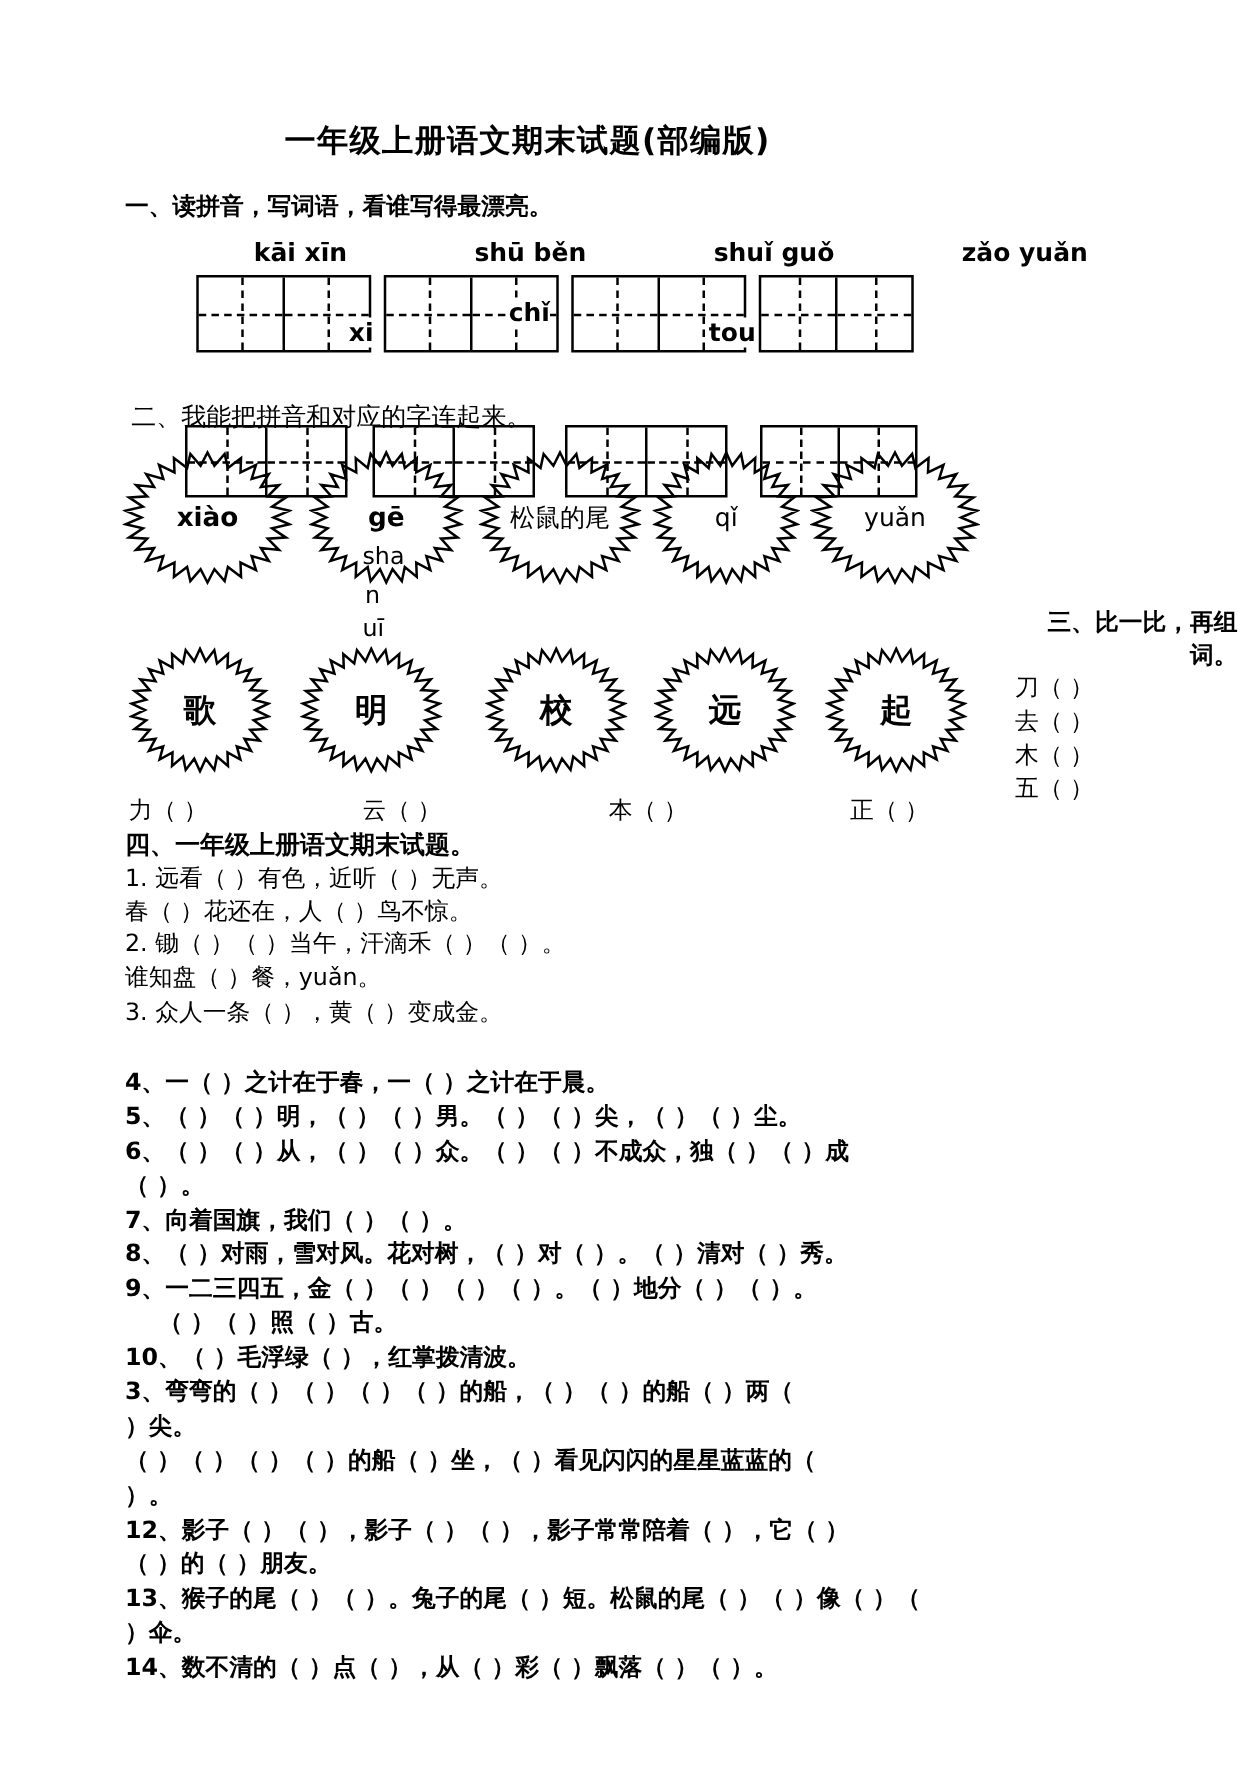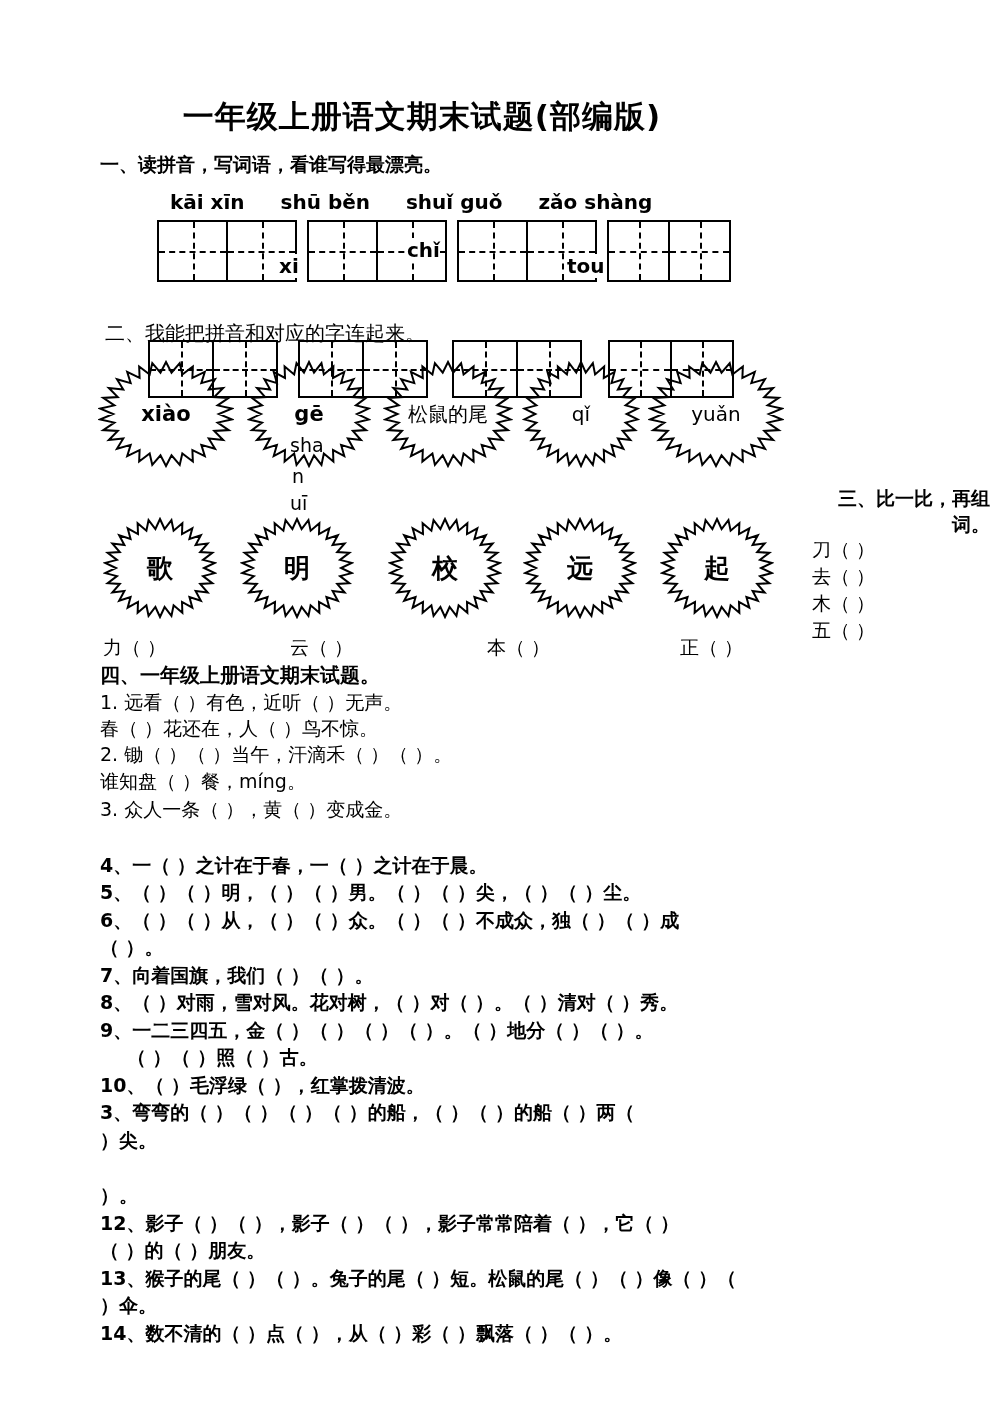--- a/index.html
+++ b/index.html
@@ -23,21 +23,21 @@
     height: 1417px;
   }
 
   
   .title {
     position: absolute;
     left: 0;
     top: 96px;
     width: 844px;
     text-align: center;
-    font-size: 31px;
+    font-size: 25px;
     font-weight: bold;
     letter-spacing: 1px;
     font-family: "DejaVu Sans", "Liberation Sans", sans-serif;
   }
 
   
   .sec-head {
     position: absolute;
     font-weight: bold;
     font-size: 19px;
@@ -45,21 +45,21 @@
   }
   .sec-head.thin { font-weight: normal; }
 
   
   .py-row {
     position: absolute;
     white-space: nowrap;
     font-size: 20px;
     font-weight: bold;
   }
-  .py-row span { display: inline-block; }
+  .py-row span { display: inline-block; margin-left: 33px; }
 
   
   .gridbox {
     position: absolute;
     box-sizing: border-box;
     border: 2px solid #000;
     background: transparent;
     display: flex;
     z-index: 3;
   }
@@ -151,21 +151,21 @@
 
   <div class="sec-head" style="left:100px; top:152px;">一、读拼音，写词语，看谁写得最漂亮。</div>
 
   <div class="py-row" style="left:170px; top:190px; width:520px;">
     <span>kāi xīn</span>
     <span style="width:22px"></span>
     <span>shū  běn</span>
     <span style="width:22px"></span>
     <span>shuǐ guǒ</span>
     <span style="width:22px"></span>
-    <span>zǎo shàng</span>
+    <span>zǎo yuǎn</span>
   </div>
 
   <div class="gridbox" style="left:157px; top:220px; width:140px; height:62px;">
     <div class="cell"></div>
     <div class="cell"></div>
   </div>
   <div class="gridbox" style="left:307px; top:220px; width:140px; height:62px;">
     <div class="cell"></div>
     <div class="cell"></div>
   </div>
@@ -285,33 +285,34 @@
   <div class="tline" style="left:103px; top:635px;">力（            ）</div>
   <div class="tline" style="left:290px; top:635px;">云（            ）</div>
   <div class="tline" style="left:487px; top:635px;">本（          ）</div>
   <div class="tline" style="left:680px; top:635px;">正（          ）</div>
 
   <div class="sec-head" style="left:100px; top:662px; font-size:20px;">四、一年级上册语文期末试题。</div>
 
   <div class="tline" style="left:100px; top:690px;">1. 远看（            ）有色，近听（            ）无声。</div>
   <div class="tline" style="left:100px; top:716px;">春（            ）花还在，人（            ）鸟不惊。</div>
   <div class="tline" style="left:100px; top:742px;">2. 锄（          ）（           ）当午，汗滴禾（          ）（           ）。</div>
-  <div class="tline" style="left:100px; top:769px;">谁知盘（            ）餐，míng。</div>
+  <div class="tline" style="left:100px; top:769px;">谁知盘（            ）餐，yuǎn。</div>
   <div class="tline" style="left:100px; top:797px;">3. 众人一条（            ），黄（            ）变成金。</div>
   <div class="tline bold" style="left:100px; top:825px;">4、一（    ）之计在于春，一（    ）之计在于晨。</div>
   <div class="tline bold" style="left:100px; top:852px;">5、（    ）（    ）明，（    ）（    ）男。（    ）（    ）尖，（    ）（    ）尘。</div>
   <div class="tline bold" style="left:100px; top:880px;">6、（    ）（     ）从，（    ）（     ）众。（    ）（     ）不成众，独（    ）（    ）成</div>
   <div class="tline bold" style="left:100px; top:907px;">（    ）。</div>
   <div class="tline bold" style="left:100px; top:935px;">7、向着国旗，我们（    ）（    ）。</div>
   <div class="tline bold" style="left:100px; top:962px;">8、（    ）对雨，雪对风。花对树，（    ）对（     ）。（    ）清对（    ）秀。</div>
   <div class="tline bold" style="left:100px; top:990px;">9、一二三四五，金（    ）（    ）（    ）（     ）。（     ）地分（     ）（    ）。</div>
   <div class="tline bold" style="left:127px; top:1017px;">（    ）（    ）照（    ）古。</div>
   <div class="tline bold" style="left:100px; top:1045px;">10、（    ）毛浮绿（     ），红掌拨清波。</div>
   <div class="tline bold" style="left:100px; top:1072px;">3、弯弯的（     ）（     ）（    ）（     ）的船，（     ）（     ）的船（     ）两（</div>
   <div class="tline bold" style="left:100px; top:1100px;">）尖。</div>
+  <div class="tline bold" style="left:100px; top:1127px;">（     ）（     ）（     ）（     ）的船（     ）坐，（       ）看见闪闪的星星蓝蓝的（</div>
   <div class="tline bold" style="left:100px; top:1155px;">）。</div>
   <div class="tline bold" style="left:100px; top:1183px;">12、影子（     ）（     ），影子（     ）（     ），影子常常陪着（     ），它（     ）</div>
   <div class="tline bold" style="left:100px; top:1210px;">（    ）的（    ）朋友。</div>
   <div class="tline bold" style="left:100px; top:1238px;">13、猴子的尾（    ）（     ）。兔子的尾（    ）短。松鼠的尾（     ）（    ）像（    ）（</div>
   <div class="tline bold" style="left:100px; top:1265px;">）伞。</div>
   <div class="tline bold" style="left:100px; top:1293px;">14、数不清的（     ）点（     ），从（     ）彩（     ）飘落（     ）（     ）。</div>
 
 </div>
 
 </body></html>

